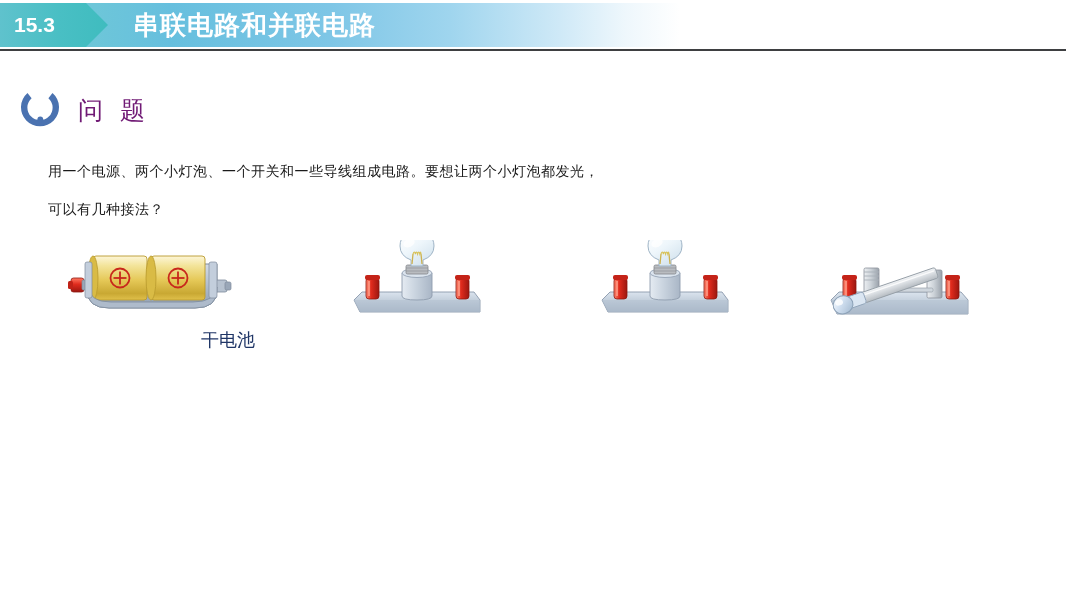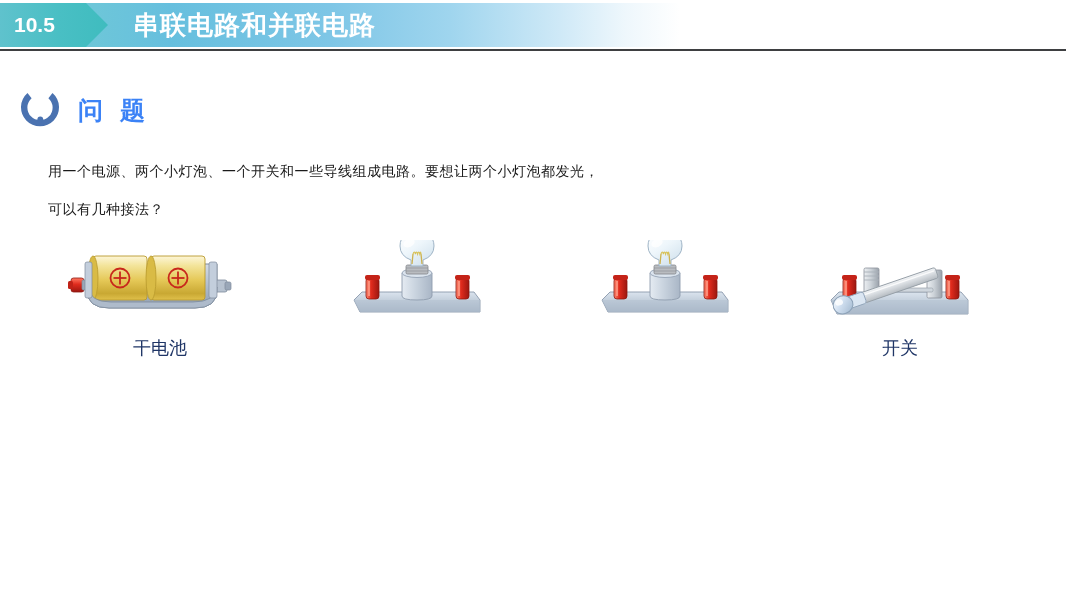--- a/index.html
+++ b/index.html
@@ -97,22 +97,22 @@
     left: 2px;
     top: 1px;
     width: 48px;
     height: 48px;
   }
   #question-label {
     position: absolute;
     left: 64px;
     top: 8px;
     font-size: 25px;
-    font-weight: bold;
-    color: #3b82f6;
+    font-weight: normal;
+    color: #701a75;
     letter-spacing: 5px;
     white-space: nowrap;
   }
 
   #question-body {
     position: absolute;
     left: 12px;
     top: 152px;
     width: 1040px;
     font-family: "DejaVu Serif", "Liberation Serif", serif;
@@ -141,43 +141,43 @@
   .apparatus-figure {
     position: absolute;
     left: 0;
     top: 0;
     width: 190px;
     height: 86px;
   }
   .apparatus-caption {
     position: absolute;
     left: 0;
-    top: 96px;
+    top: 88px;
     width: 190px;
-    text-align: center;
+    text-align: right;
     font-size: 18px;
     color: #1f3566;
     white-space: nowrap;
   }
   .apparatus-caption sub {
     font-size: 13px;
     vertical-align: sub;
   }
   #item-battery  { left: 65px; }
   #item-bulb1    { left: 322px; }
   #item-bulb2    { left: 570px; }
   #item-switch   { left: 805px; }
 </style>
 </head>
 <body>
 
 <div id="header-banner">
   <div id="header-gradient"></div>
   <div id="header-chevron"></div>
-  <div id="header-number">10.5</div>
+  <div id="header-number">15.3</div>
   <div id="header-title">串联电路和并联电路</div>
   <div id="header-rule"></div>
 </div>
 
 <div id="question-heading">
   <span id="question-icon">
     <svg width="48" height="48" viewBox="0 0 48 48" xmlns="http://www.w3.org/2000/svg">
 
       <path d="M 11.5 6 A 19 19 0 1 0 36.5 6 L 32.4 11.2 A 12.6 12.6 0 1 1 15.6 11.2 Z" fill="#4a72b0"></path>
 
@@ -439,18 +439,15 @@
           <line x1="56" y1="31" x2="130" y2="31" stroke="#ffffff" stroke-width="1.2" opacity="0.8"></line>
         </g>
 
         <g transform="rotate(-19 129 34)">
           <rect x="38" y="27.5" width="18" height="12" rx="2.5" fill="#dbe6f2" stroke="#93a6bb" stroke-width="0.9"></rect>
           <ellipse cx="33" cy="33.5" rx="10" ry="9" fill="url(#knobGrad)" stroke="#8ba0b6" stroke-width="1"></ellipse>
           <ellipse cx="30" cy="30" rx="4" ry="3" fill="#ffffff" opacity="0.8"></ellipse>
         </g>
       </svg>
     </span>
-    <span class="apparatus-caption">
-      <span>开关</span>
-    </span>
   </div>
 
 </div>
 
 </body></html>

